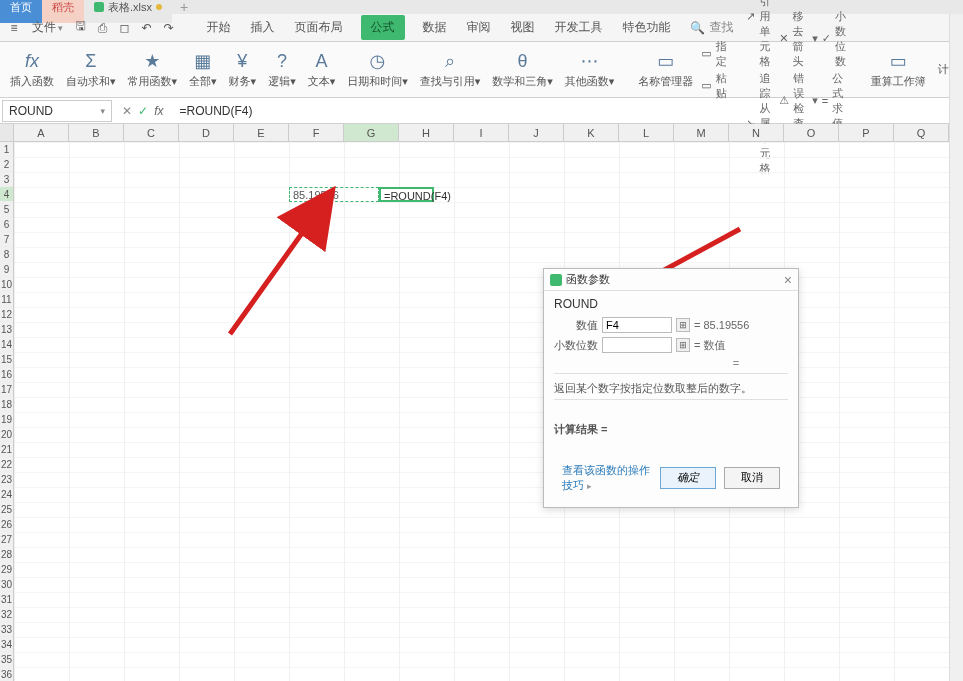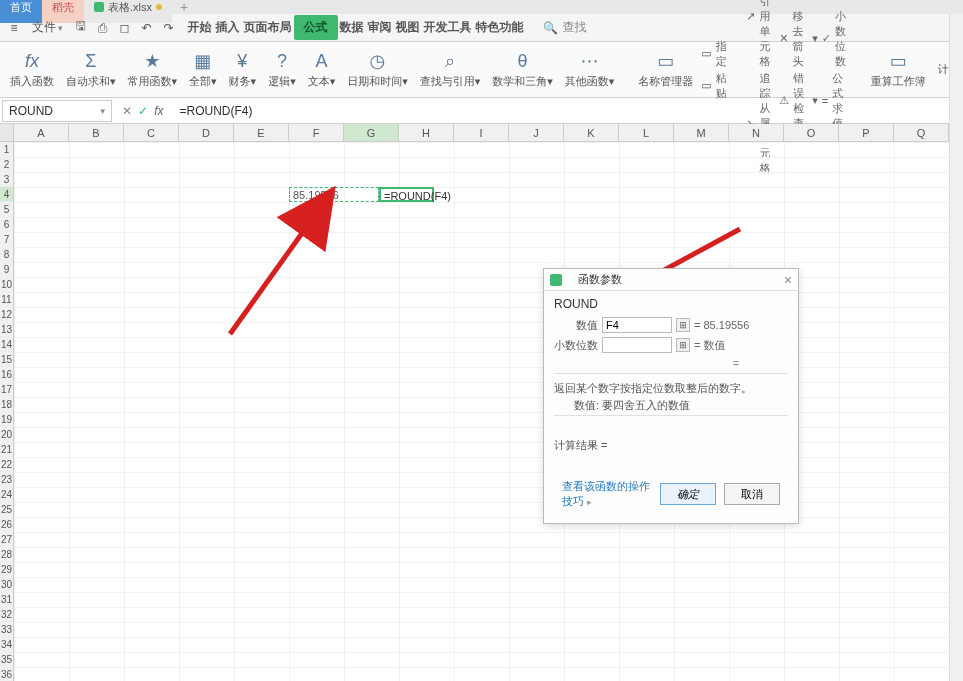--- a/index.html
+++ b/index.html
@@ -13,21 +13,21 @@
 .tab-file { background: #e8e8e8; color: #555; }
 .tab-icon { width: 10px; height: 10px; display: inline-block; }
 .tab-icon-green { background: #3eb96f; border-radius: 2px; }
 .tab-dot { width: 6px; height: 6px; background: #e2b93a; border-radius: 50%; }
 .tab-plus { color: #999; font-size: 14px; padding: 0 8px; cursor: pointer; }
 
 
 .menu-bar { height: 28px; background: #f5f5f5; border-bottom: 1px solid #d0d0d0; display: flex; align-items: center; padding: 0 4px; gap: 2px; }
 .menu-icon { width: 20px; height: 20px; display: flex; align-items: center; justify-content: center; color: #555; cursor: pointer; }
 .file-menu { display: flex; align-items: center; gap: 2px; padding: 0 6px; color: #555; cursor: pointer; }
-.menu-tabs { display: flex; margin-left: 5px; font-weight: bold; }
+.menu-tabs { display: flex; gap: 16px; margin-left: 24px; }
 .menu-tab { padding: 4px 2px; color: #555; cursor: pointer; }
 .menu-tab.active { background: #3eb96f; color: #14532d; padding: 4px 10px; border-radius: 2px; }
 .search-box { display: flex; align-items: center; gap: 4px; margin-left: 16px; color: #888; }
 
 
 .ribbon { height: 56px; background: #fafafa; border-bottom: 1px solid #d0d0d0; display: flex; align-items: center; padding: 4px 6px; gap: 4px; }
 .ribbon-group { display: flex; flex-direction: column; align-items: center; gap: 2px; padding: 0 4px; cursor: pointer; }
 .ribbon-icon { width: 24px; height: 22px; display: flex; align-items: center; justify-content: center; color: #5a7a9a; font-size: 18px; }
 .ribbon-label { font-size: 11px; color: #555; white-space: nowrap; }
 .ribbon-sep { width: 1px; height: 44px; background: #ddd; margin: 0 4px; }
@@ -59,34 +59,34 @@
 .cell { position: absolute; height: 15px; line-height: 15px; font-size: 11px; padding: 0 3px; }
 .cell-f4 { left: 275px; top: 45px; width: 90px; border: 1px dashed #3eb96f; text-align: left; color: #555; }
 .cell-g4 { left: 365px; top: 45px; width: 55px; border: 2px solid #3eb96f; text-align: left; color: #333; background: #fff; overflow: visible; white-space: nowrap; }
 
 
 .arrow-svg { position: absolute; pointer-events: none; }
 
 
 .dialog { position: absolute; left: 543px; top: 268px; width: 256px; background: #fdfdfd; border: 1px solid #bbb; box-shadow: 0 2px 8px rgba(0,0,0,0.15); font-size: 11px; }
 .dialog-title { height: 22px; display: flex; align-items: center; justify-content: space-between; padding: 0 6px; border-bottom: 1px solid #e0e0e0; }
-.dialog-title-left { display: flex; align-items: center; gap: 16px; }
+.dialog-title-left { display: flex; align-items: center; gap: 4px; }
 .dialog-title-icon { width: 12px; height: 12px; background: #3eb96f; border-radius: 2px; }
 .dialog-close { cursor: pointer; color: #888; font-size: 14px; }
 .dialog-body { padding: 6px 10px; }
 .func-name { font-size: 12px; color: #333; margin-bottom: 6px; }
 .param-row { display: flex; align-items: center; gap: 4px; margin-bottom: 4px; }
 .param-label { width: 44px; text-align: right; color: #555; }
 .param-input { width: 70px; height: 16px; border: 1px solid #bbb; padding: 0 3px; font-size: 11px; }
 .param-picker { width: 14px; height: 14px; border: 1px solid #bbb; background: #f0f0f0; cursor: pointer; display: flex; align-items: center; justify-content: center; font-size: 9px; color: #666; }
 .param-result { color: #666; }
 .param-eq { text-align: center; color: #888; margin: 2px 0 4px 130px; }
 .dialog-desc { border-top: 1px solid #e0e0e0; padding: 6px 0 2px; color: #555; line-height: 1.5; }
 .dialog-desc-sub { padding-left: 20px; }
-.dialog-result { border-top: 1px solid #e0e0e0; padding: 22px 0; color: #555; }
+.dialog-result { border-top: 1px solid #e0e0e0; padding: 22px 0; color: #555; font-weight: bold; }
 .dialog-footer { display: flex; align-items: center; justify-content: space-between; padding: 4px 8px 8px; }
 .dialog-link { color: #2a7ab8; cursor: pointer; }
 .dialog-link-icon { color: #999; font-size: 9px; }
 .dialog-btns { display: flex; gap: 8px; }
 .dialog-btn { width: 56px; height: 22px; border: 1px solid #aaa; background: #f4f4f4; cursor: pointer; font-size: 11px; }
 .dialog-btn.primary { border: 1px solid #6aa6d6; background: #eaf3fb; font-style: italic; }
 
 
 .vscroll { position: absolute; right: 0; top: 14px; width: 14px; height: 680px; background: #f0f0f0; border-left: 1px solid #ddd; }
 </style>
@@ -347,21 +347,20 @@
     </div>
     <div class="param-row">
       <div class="param-label">小数位数</div>
       <input class="param-input" value="" style="">
       <div class="param-picker">⊞</div>
       <div class="param-result">= 数值</div>
     </div>
     <div class="param-eq">=</div>
     <div class="dialog-desc">
       <div>返回某个数字按指定位数取整后的数字。</div>
-      <div class="dialog-desc-sub">数值: 要四舍五入的数值</div>
     </div>
     <div class="dialog-result">计算结果 =</div>
     <div class="dialog-footer">
       <span>
         <span class="dialog-link">查看该函数的操作技巧</span>
         <span class="dialog-link-icon">▸</span>
       </span>
       <div class="dialog-btns">
         <button class="dialog-btn primary">确定</button>
         <button class="dialog-btn">取消</button>

